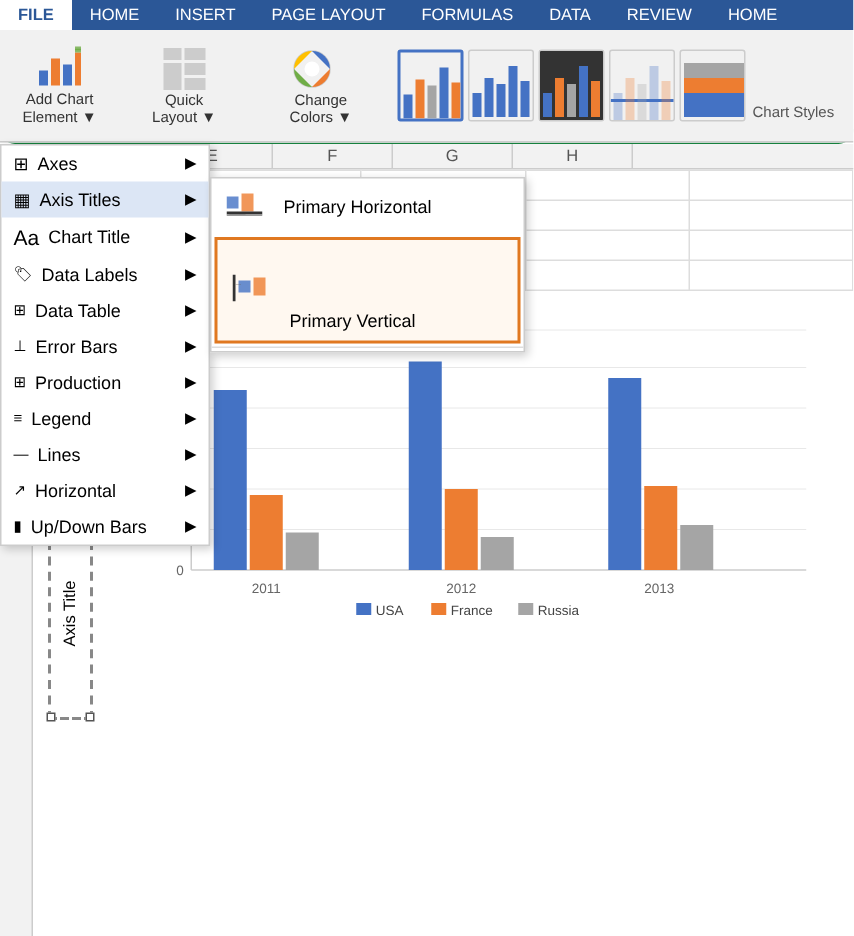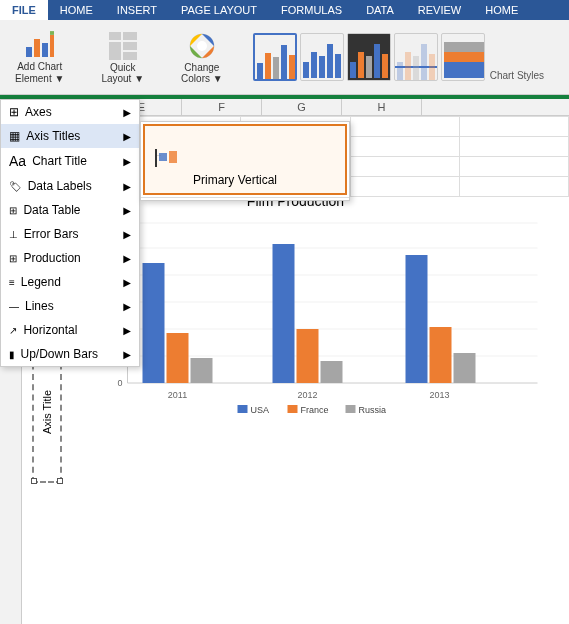--- a/index.html
+++ b/index.html
@@ -1,19 +1,19 @@
 <!DOCTYPE html>
 <html><head>
   <meta charset="utf-8">
   <style>
     * { box-sizing: border-box; margin: 0; padding: 0; }
     body { font-family: 'Segoe UI', Arial, sans-serif; font-size: 12px; background: #fff; width: 569px; height: 624px; overflow: hidden; }
 
     
-    .ribbon { background: #fff; border-bottom: 4px solid #15803d; }
+    .ribbon { background: #fff; border-bottom: 1px solid #15803d; border-radius: 10px; }
     .ribbon-tabs { display: flex; background: #2b5797; }
     .ribbon-tab { color: #fff; padding: 4px 12px; font-size: 11px; cursor: pointer; }
     .ribbon-tab.active { background: #fff; color: #2b5797; font-weight: bold; }
     .ribbon-content { display: flex; align-items: center; padding: 4px 8px; gap: 23px; background: #f1f1f1; border-bottom: 1px solid #ccc; min-height: 72px; }
 
     .big-btn { display: flex; flex-direction: column; align-items: center; padding: 4px 6px; cursor: pointer; border: 1px solid transparent; border-radius: 2px; font-size: 10px; color: #333; min-width: 44px; }
     .big-btn .icon { width: 32px; height: 32px; display: flex; align-items: center; justify-content: center; }
 
     
     .sheet-area { display: flex; flex-direction: column; height: calc(624px - 75px); position: relative; }
@@ -98,21 +98,21 @@
       <div class="icon">
         <svg width="32" height="32" viewBox="0 0 32 32">
           <circle cx="16" cy="16" r="12" fill="none" stroke="#ccc" stroke-width="1"></circle>
           <path d="M16 4 A12 12 0 0 1 28 16" fill="#4472C4"></path>
           <path d="M28 16 A12 12 0 0 1 16 28" fill="#ED7D31"></path>
           <path d="M16 28 A12 12 0 0 1 4 16" fill="#70ad47"></path>
           <path d="M4 16 A12 12 0 0 1 16 4" fill="#FFC000"></path>
           <circle cx="16" cy="16" r="5" fill="#fff"></circle>
         </svg>
       </div>
-      <span style="font-size:10px; text-align:center;">Change<br>Colors ▼</span>
+      <span style="font-size:10px; text-align:center;margin-left:12px;">Change<br>Colors ▼</span>
     </div>
 
     <div style="display:flex; gap:3px; align-items:flex-end; flex:1;">
       <div style="width:44px; height:48px; border:2px solid #4472C4; border-radius:2px; overflow:hidden; cursor:pointer;">
         <svg width="44" height="48" viewBox="0 0 44 48">
           <rect x="2" y="28" width="6" height="16" fill="#4472C4"></rect>
           <rect x="10" y="18" width="6" height="26" fill="#ED7D31"></rect>
           <rect x="18" y="22" width="6" height="22" fill="#A5A5A5"></rect>
           <rect x="26" y="10" width="6" height="34" fill="#4472C4"></rect>
           <rect x="34" y="20" width="6" height="24" fill="#ED7D31"></rect>
@@ -329,20 +329,32 @@
       </div>
       <div class="menu-item">
         <span style="font-size:10px;">▮</span>
         <span>Up/Down Bars</span>
         <span class="arrow">▶</span>
       </div>
     </div>
 
     <div class="submenu" style="top:22px; left:140px; width:210px;">
 
+      <div class="submenu-item" style="padding:8px 10px;">
+        <span style="margin-right:6px;">
+          <svg width="24" height="18" viewBox="0 0 24 18">
+            <rect x="0" y="4" width="8" height="8" fill="#4472C4" opacity="0.8"></rect>
+            <rect x="10" y="2" width="8" height="12" fill="#ED7D31" opacity="0.8"></rect>
+            <rect x="0" y="14" width="24" height="2" fill="#333"></rect>
+            <rect x="0" y="16" width="24" height="1" fill="#999"></rect>
+            <text x="2" y="17" font-size="3" fill="#666">─────</text>
+          </svg>
+        </span>
+        <span style="font-size:12px;">Primary Horizontal</span>
+      </div>
 
       <div class="submenu-item highlighted" style="border:2px solid #e07820; background:#fff8f0; padding:6px 10px; margin:2px;">
         <span style="margin-right:6px;">
           <svg width="24" height="18" viewBox="0 0 24 18">
             <rect x="4" y="4" width="8" height="8" fill="#4472C4" opacity="0.8"></rect>
             <rect x="14" y="2" width="8" height="12" fill="#ED7D31" opacity="0.8"></rect>
             <rect x="0" y="0" width="2" height="18" fill="#333"></rect>
             <text x="0" y="9" font-size="3" fill="#666" transform="rotate(90,3,9)">│</text>
           </svg>
         </span>

